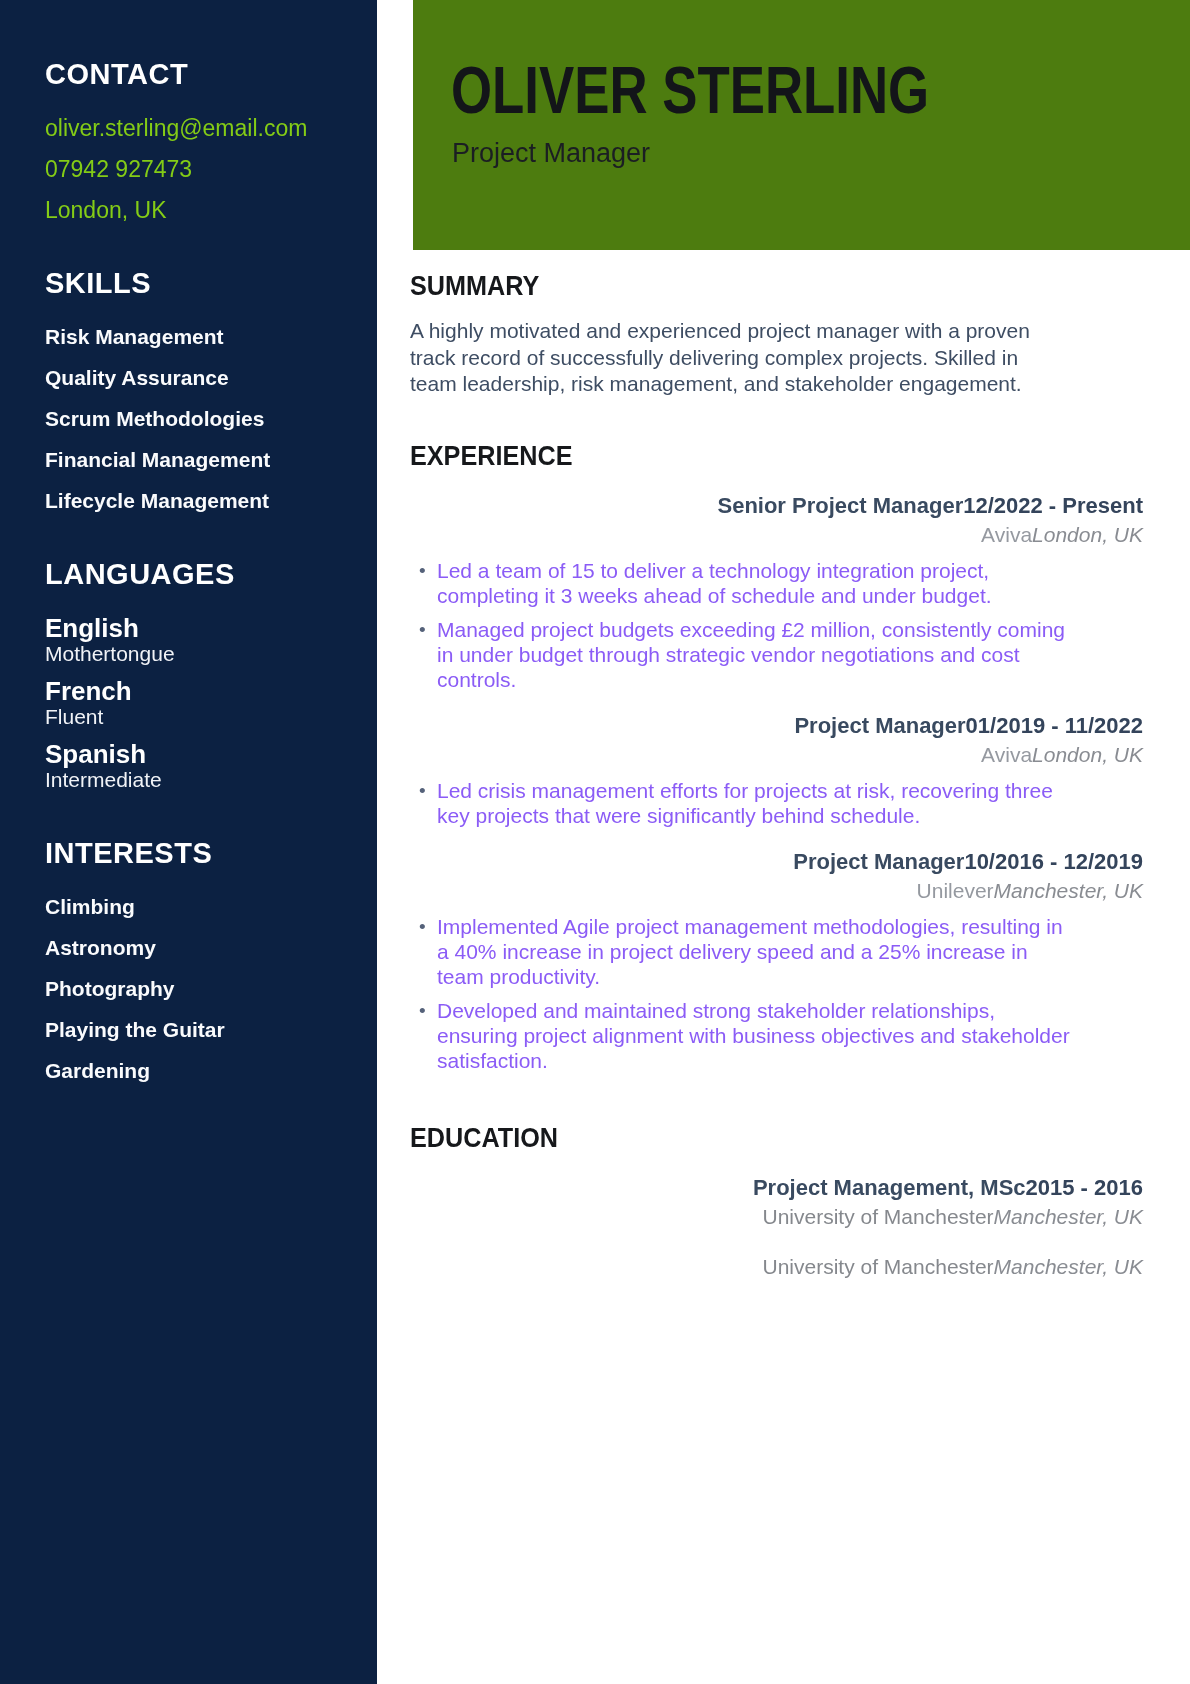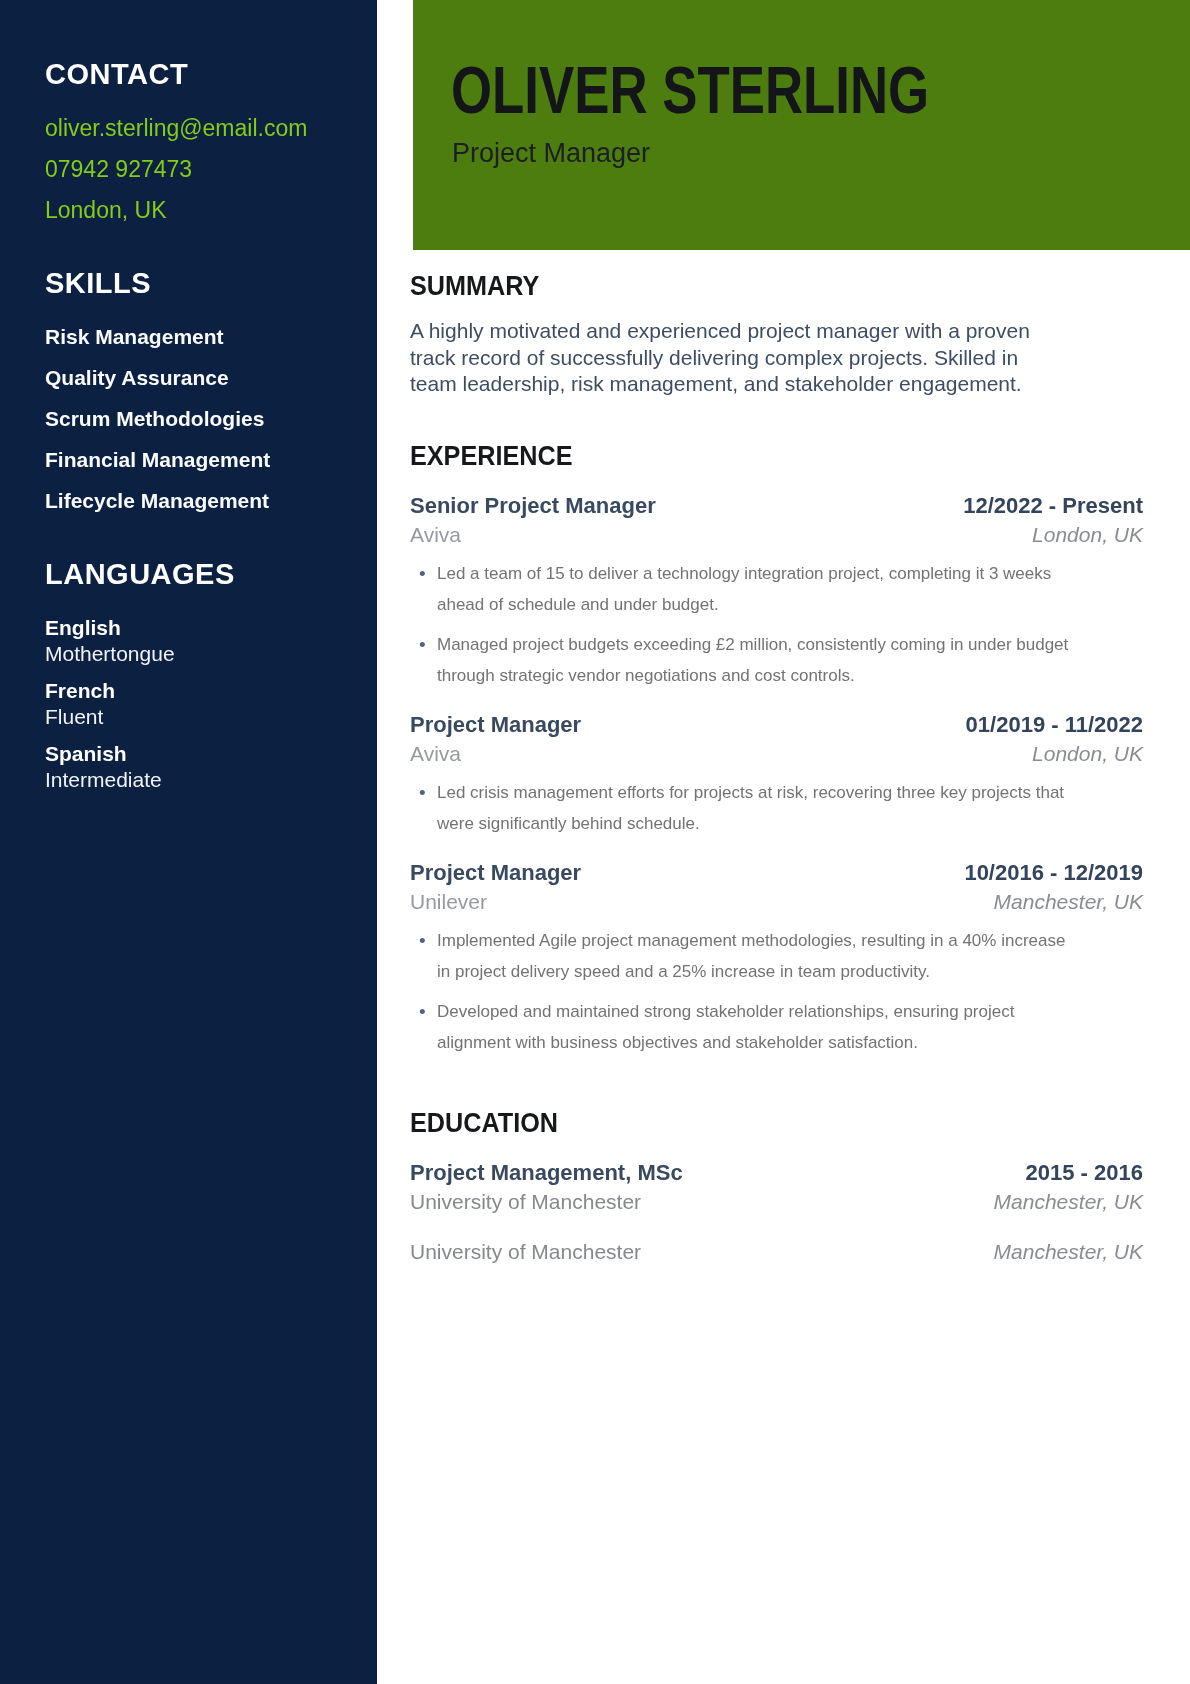--- a/index.html
+++ b/index.html
@@ -29,21 +29,21 @@
   .contact-item {
     font-size: 23px; font-weight: 400; color: #84cc16;
     line-height: 26px; margin-bottom: 15px;
   }
   .plain-list { list-style: none; }
   .plain-list li {
     font-size: 21px; font-weight: 600; color: #fafbfd;
     line-height: 26px; margin-bottom: 15px;
   }
   .lang-group { margin-bottom: 11px; }
-  .lang-name { font-size: 21px; font-weight: 700; line-height: 26px; color: #ffffff; }
+  .lang-name { font-size: 26px; font-weight: 700; line-height: 26px; color: #ffffff; }
   .lang-level { font-size: 21px; font-weight: 400; line-height: 26px; color: #f1f3f7; margin-bottom: 4px; }
 
   
   .main { flex: 1 1 auto; display: flex; flex-direction: column; }
 
   .hero {
     height: 250px;
     background: #4d7c0f;
     padding: 56px 47px 0 33px;
     margin-left: 36px;
@@ -75,21 +75,21 @@
   .summary-text {
     margin-top: 16px;
     font-size: 21px; line-height: 26.5px; color: #3e4d63;
     max-width: 660px;
   }
 
   .exp-section .section-heading { margin-top: 42px; }
   .edu-section .section-heading { margin-top: 40px; }
 
   .job { margin-top: 20px; }
-  .row { display: flex; justify-content: space-between; align-items: baseline; }
+  .row { display: flex; justify-content: flex-end; align-items: baseline; }
   .job-title-text, .degree {
     font-size: 22px; font-weight: 700; color: #394a60; line-height: 28px;
   }
   .dates {
     font-size: 22px; font-weight: 700; color: #34445b; line-height: 28px;
     text-align: right; white-space: nowrap;
   }
   .company {
     font-size: 21px; font-weight: 400; color: #9599a0; line-height: 30px;
   }
@@ -98,21 +98,21 @@
   }
   .location {
     font-size: 21px; font-style: italic; font-weight: 400; color: #898c92;
     line-height: 30px; text-align: right; white-space: nowrap;
   }
   ul.bullets { list-style: none; margin-top: 8px; }
   ul.bullets li {
     position: relative;
     padding-left: 27px;
     max-width: 665px;
-    font-size: 17px; line-height: 31px; color: #737373;
+    font-size: 21px; line-height: 25px; color: #8b5cf6;
     margin-bottom: 9px;
   }
   ul.bullets li::before {
     content: "•";
     position: absolute; left: 9px; top: 0;
     color: #55627a; font-size: 19px;
   }
   .edu-entry { margin-top: 20px; }
 </style>
 </head>
@@ -149,20 +149,30 @@
       <div class="lang-group">
         <div class="lang-name">French</div>
         <div class="lang-level">Fluent</div>
       </div>
       <div class="lang-group">
         <div class="lang-name">Spanish</div>
         <div class="lang-level">Intermediate</div>
       </div>
     </section>
 
+    <section>
+      <h2>INTERESTS</h2>
+      <ul class="plain-list">
+        <li>Climbing</li>
+        <li>Astronomy</li>
+        <li>Photography</li>
+        <li>Playing the Guitar</li>
+        <li>Gardening</li>
+      </ul>
+    </section>
 
   </aside>
 
   <main class="main">
 
     <header class="hero">
       <h1>OLIVER STERLING</h1>
       <div class="subtitle">Project Manager</div>
     </header>
 

